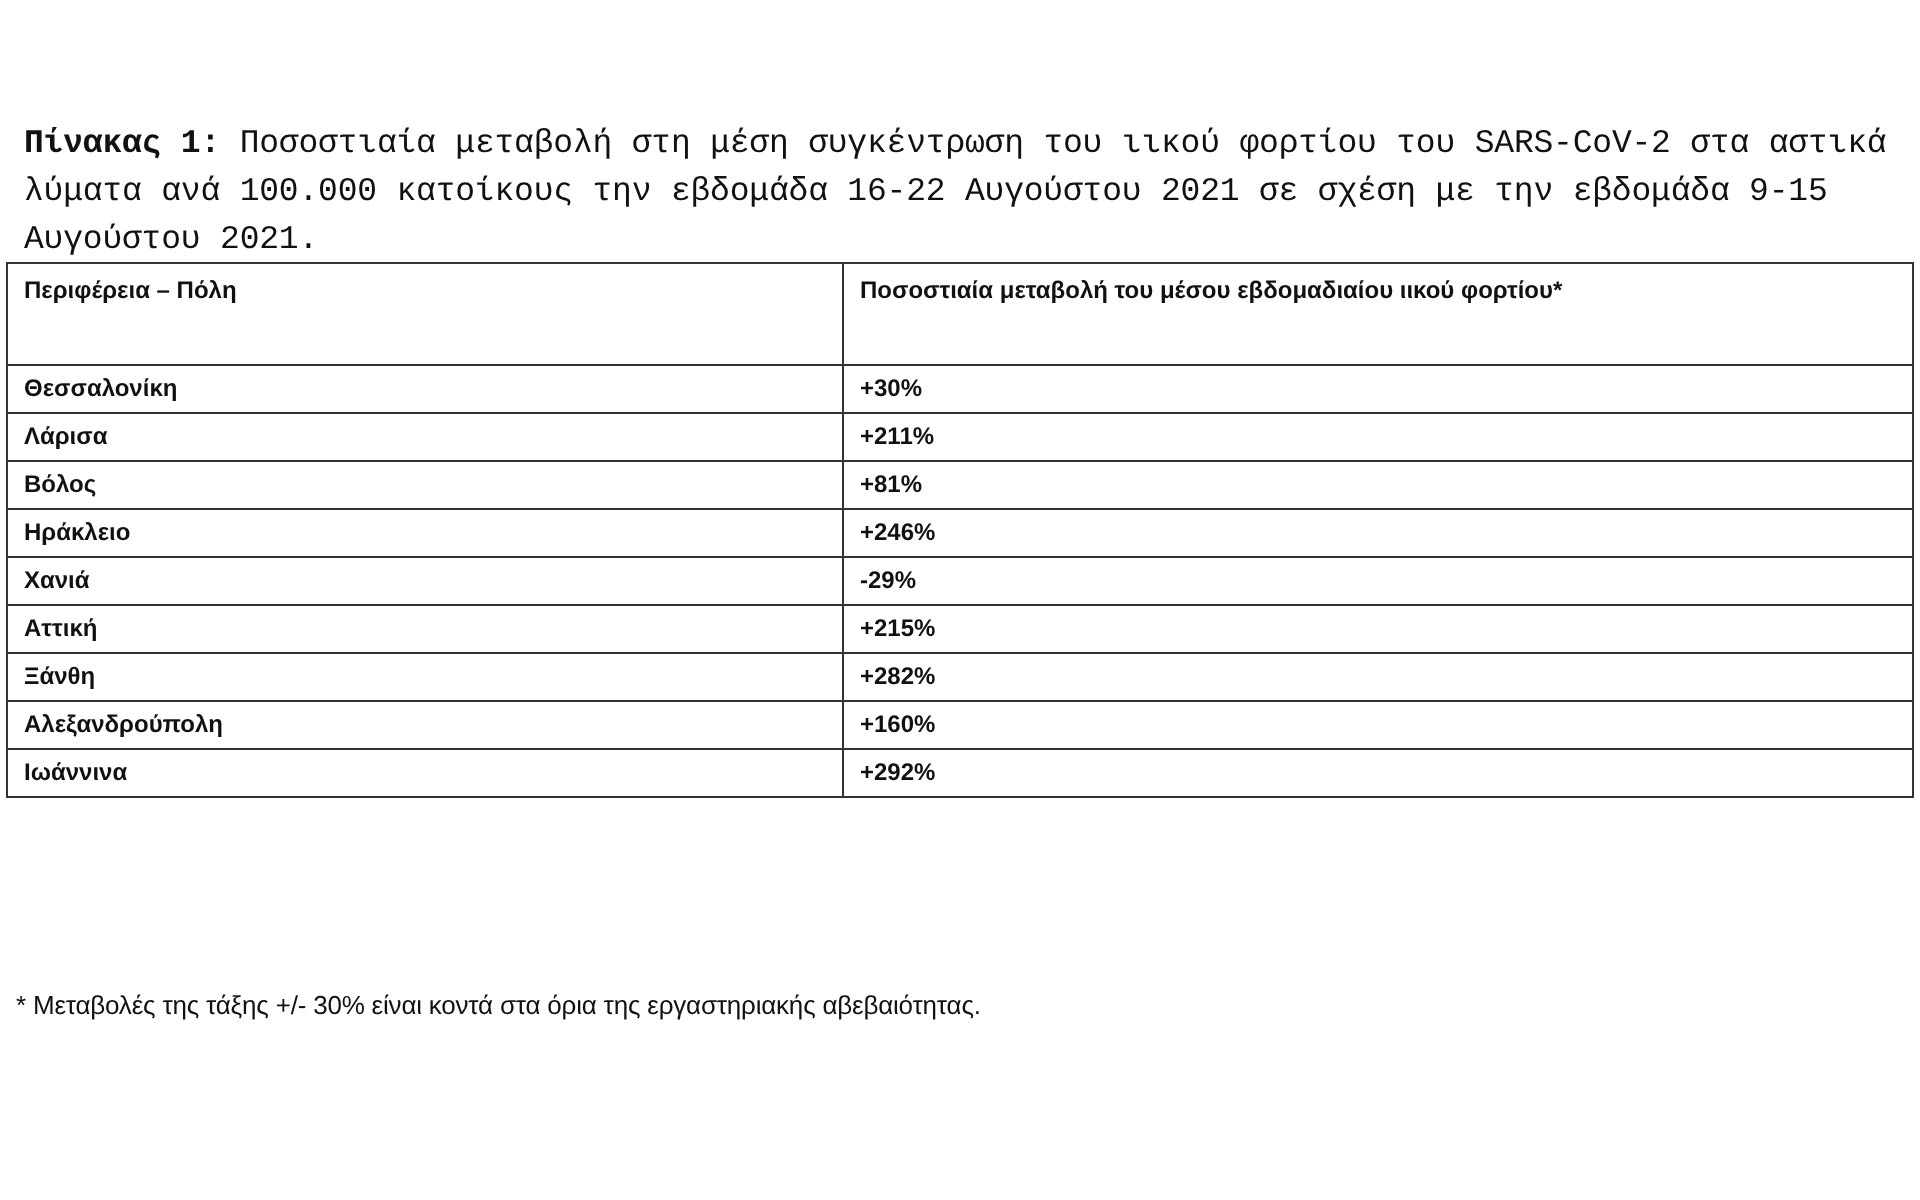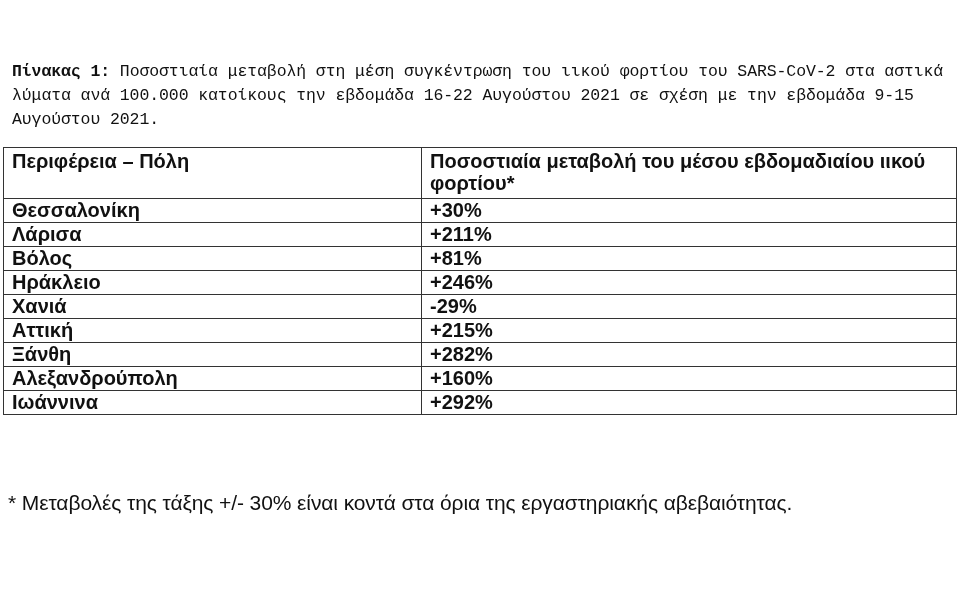--- a/index.html
+++ b/index.html
@@ -24,25 +24,25 @@
       line-height: 24px;
       letter-spacing: -0.1px;
       font-family: Liberation Mono, monospace;
     }
     .caption .label {
       font-weight: bold;
     }
     table.data {
       position: absolute;
       left: 3px;
-      top: 147px;
+      top: 131px;
       width: 953px;
       border-collapse: collapse;
       table-layout: fixed;
-      font-size: 20px;
+      font-size: 12px;
       font-weight: bold;
     }
     table.data td, table.data th {
       border: 1.5px solid #333333;
       padding: 0 0 0 8px;
       height: 23px;
       line-height: 22px;
       text-align: left;
       vertical-align: top;
       font-weight: bold;
@@ -51,21 +51,21 @@
       height: 48px;
       padding-top: 2px;
       line-height: 22px;
     }
     col.c1 { width: 418px; }
     col.c2 { width: 535px; }
     .footnote {
       position: absolute;
       left: 8px;
       top: 492px;
-      font-size: 21px;
+      font-size: 13px;
       line-height: 22px;
       letter-spacing: -0.1px;
     }
   </style>
 </head>
 <body>
 
 <div class="caption">
   <span class="label">Πίνακας 1:</span><span> Ποσοστιαία μεταβολή στη μέση συγκέντρωση του ιικού φορτίου του SARS-CoV-2 στα αστικά λύματα ανά 100.000 κατοίκους την εβδομάδα 16-22 Αυγούστου 2021 σε σχέση με την εβδομάδα 9-15 Αυγούστου 2021.</span>
 </div>

